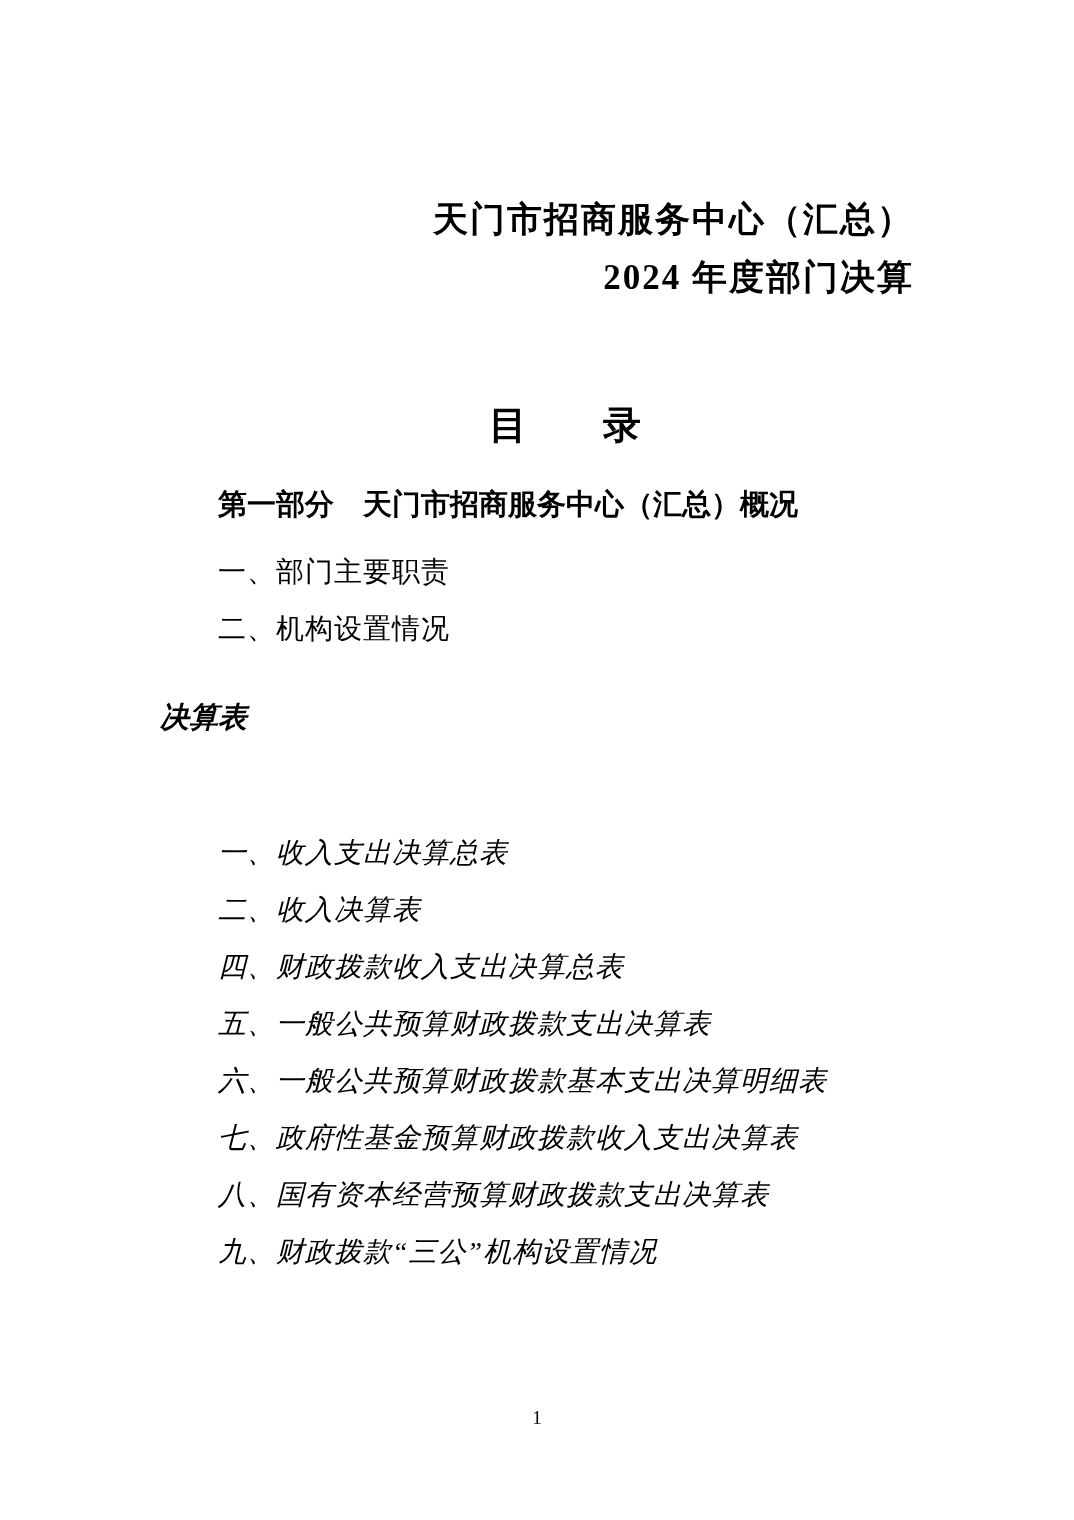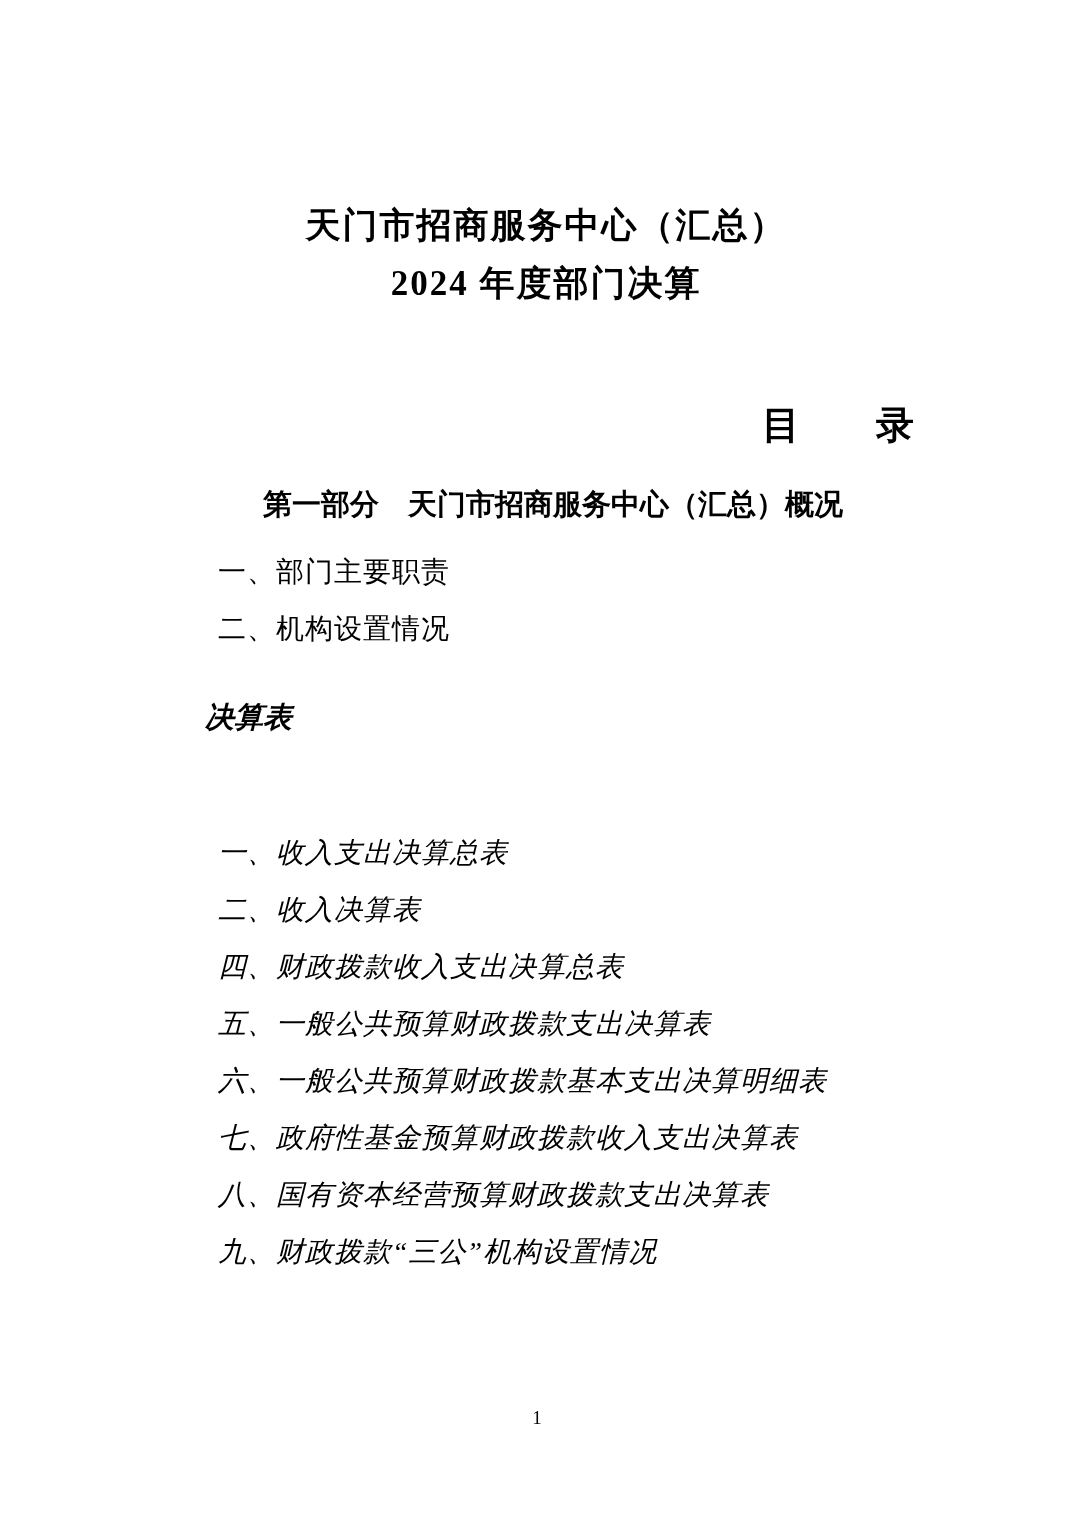--- a/index.html
+++ b/index.html
@@ -15,46 +15,45 @@
     color: #000000;
     overflow: hidden;
   }
   .abs {
     position: absolute;
     left: 160px;
     width: 754px;
   }
   
   .title-block {
-    top: 197px;
-    text-align: center;
+    top: 191px;
+    text-align: right;
     text-indent: 18px;
     font-family: "Liberation Serif", "DejaVu Serif", serif;
     font-weight: bold;
     font-size: 35px;
     line-height: 58px;
     letter-spacing: 2px;
   }
   
   .toc-heading {
     top: 397px;
-    text-align: right;
+    text-align: center;
     text-indent: 56px;
     font-family: "Liberation Serif", "DejaVu Serif", serif;
     font-weight: bold;
     font-size: 38px;
     line-height: 57px;
   }
   
   .sec-heading {
     font-family: "Liberation Sans", "DejaVu Sans", sans-serif;
     font-weight: bold;
     font-size: 29px;
     line-height: 57px;
-    margin-left: 45px;
   }
   .sec1-heading {
     top: 476px;
     text-indent: 58px;
   }
   .sec2-heading {
     top: 689px;
   }
   .sec2-heading .wrap-line-1 {
     text-indent: 58px;

